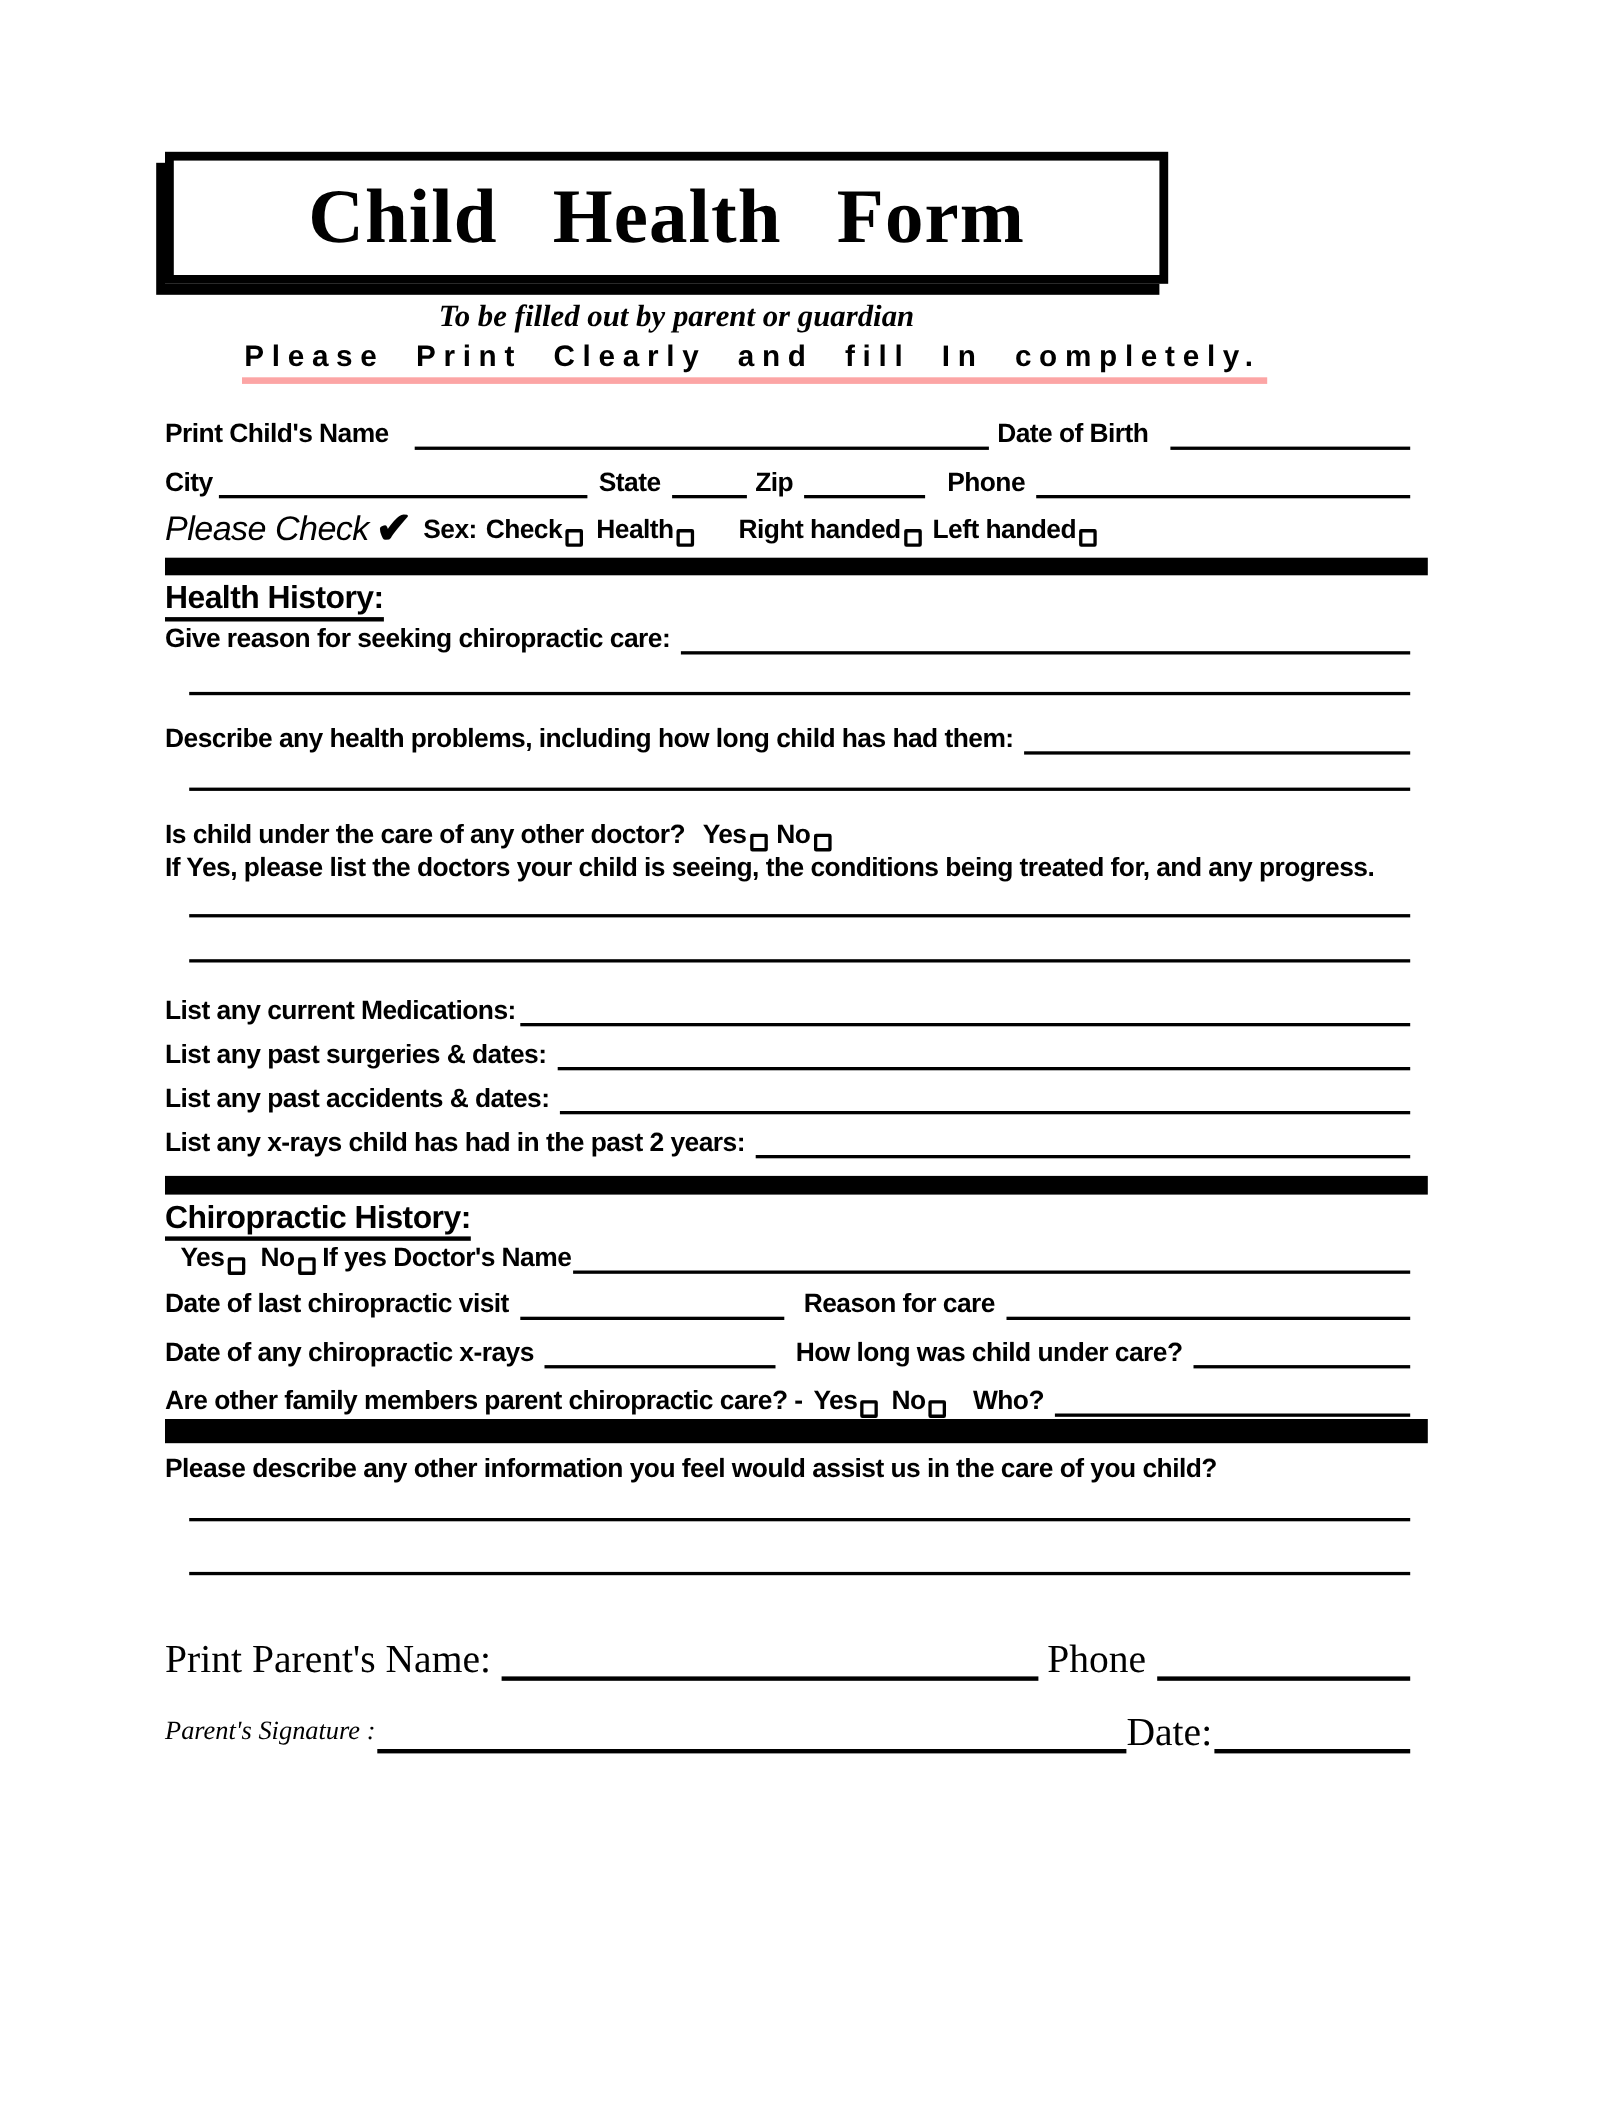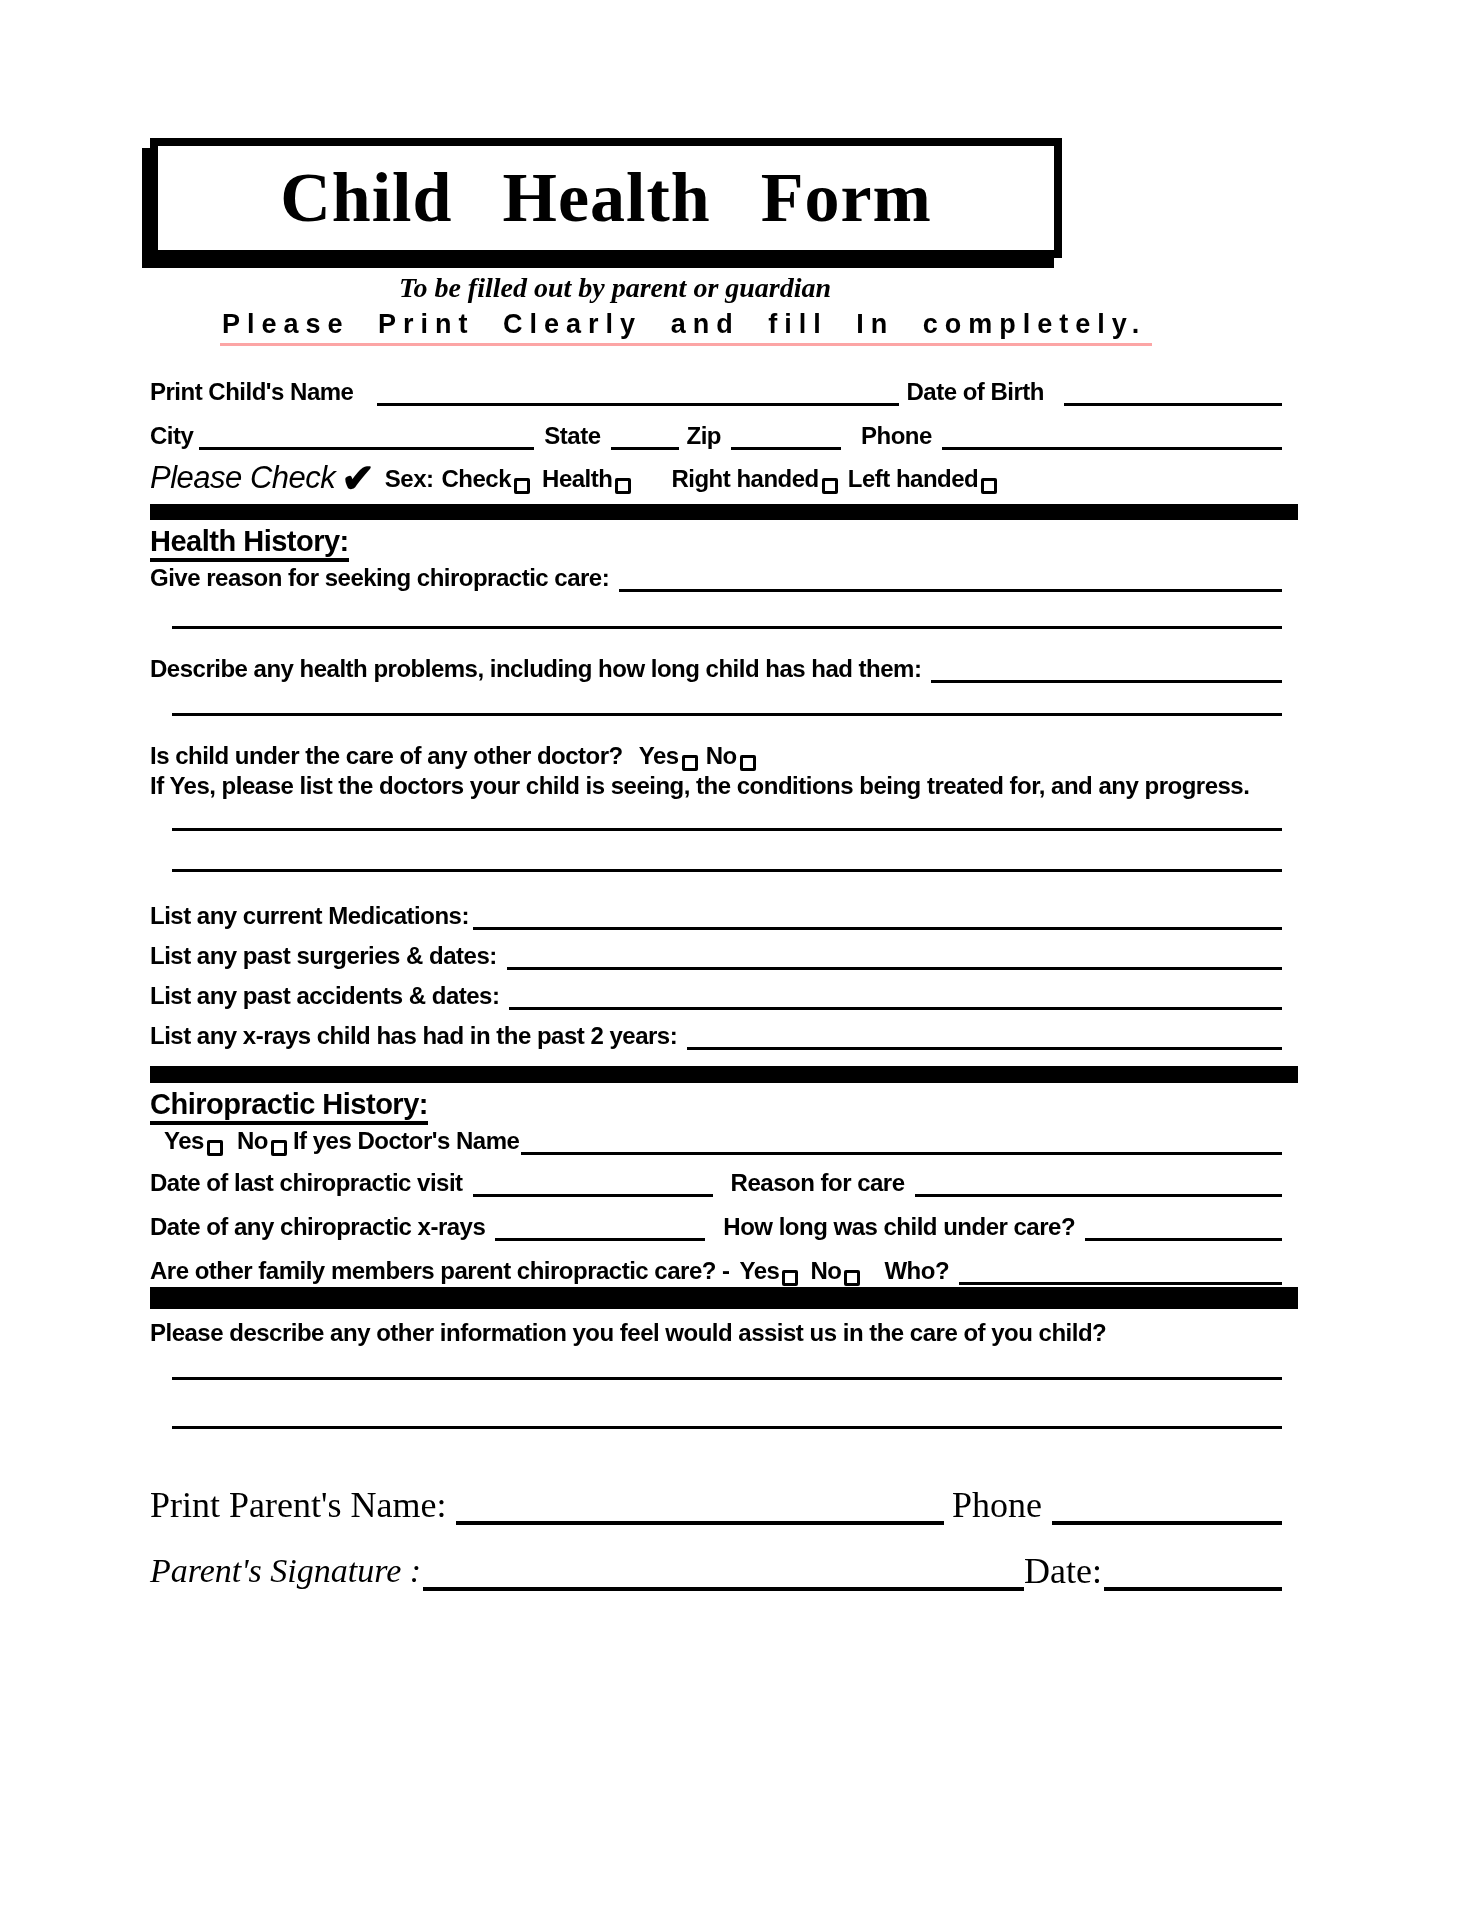--- a/index.html
+++ b/index.html
@@ -51,21 +51,21 @@
     font-size: 28px;
   }
   .subtitle-print {
     margin: 5px auto 0 auto;
     margin-left: 70px;
     width: fit-content;
     font-weight: bold;
     font-size: 27px;
     letter-spacing: 7px;
     word-spacing: 14px;
-    border-bottom: 3px solid #fca5a5;
+    border-bottom: 6px solid #fca5a5;
     padding: 0 6px 3px 2px;
     white-space: nowrap;
   }
 
   
   .row {
     display: flex;
     align-items: flex-end;
     padding-right: 16px;
     white-space: nowrap;
@@ -143,21 +143,21 @@
   }
 
   
   .footer-row .flbl {
     font-family: "Liberation Serif", serif;
     font-weight: normal;
     font-size: 36px;
     line-height: 40px;
     white-space: pre;
   }
-  .footer-row .flbl.italic { font-style: italic; font-size: 34px; text-align: right; }
+  .footer-row .flbl.italic { font-style: italic; font-size: 24px; text-align: right; }
   .footer-row .bl { border-bottom-width: 4px; height: 30px; }
 </style>
 </head>
 <body>
 
 <div class="page">
   <div class="content">
 
     <div class="title-box">
       <h1>Child Health Form</h1>

